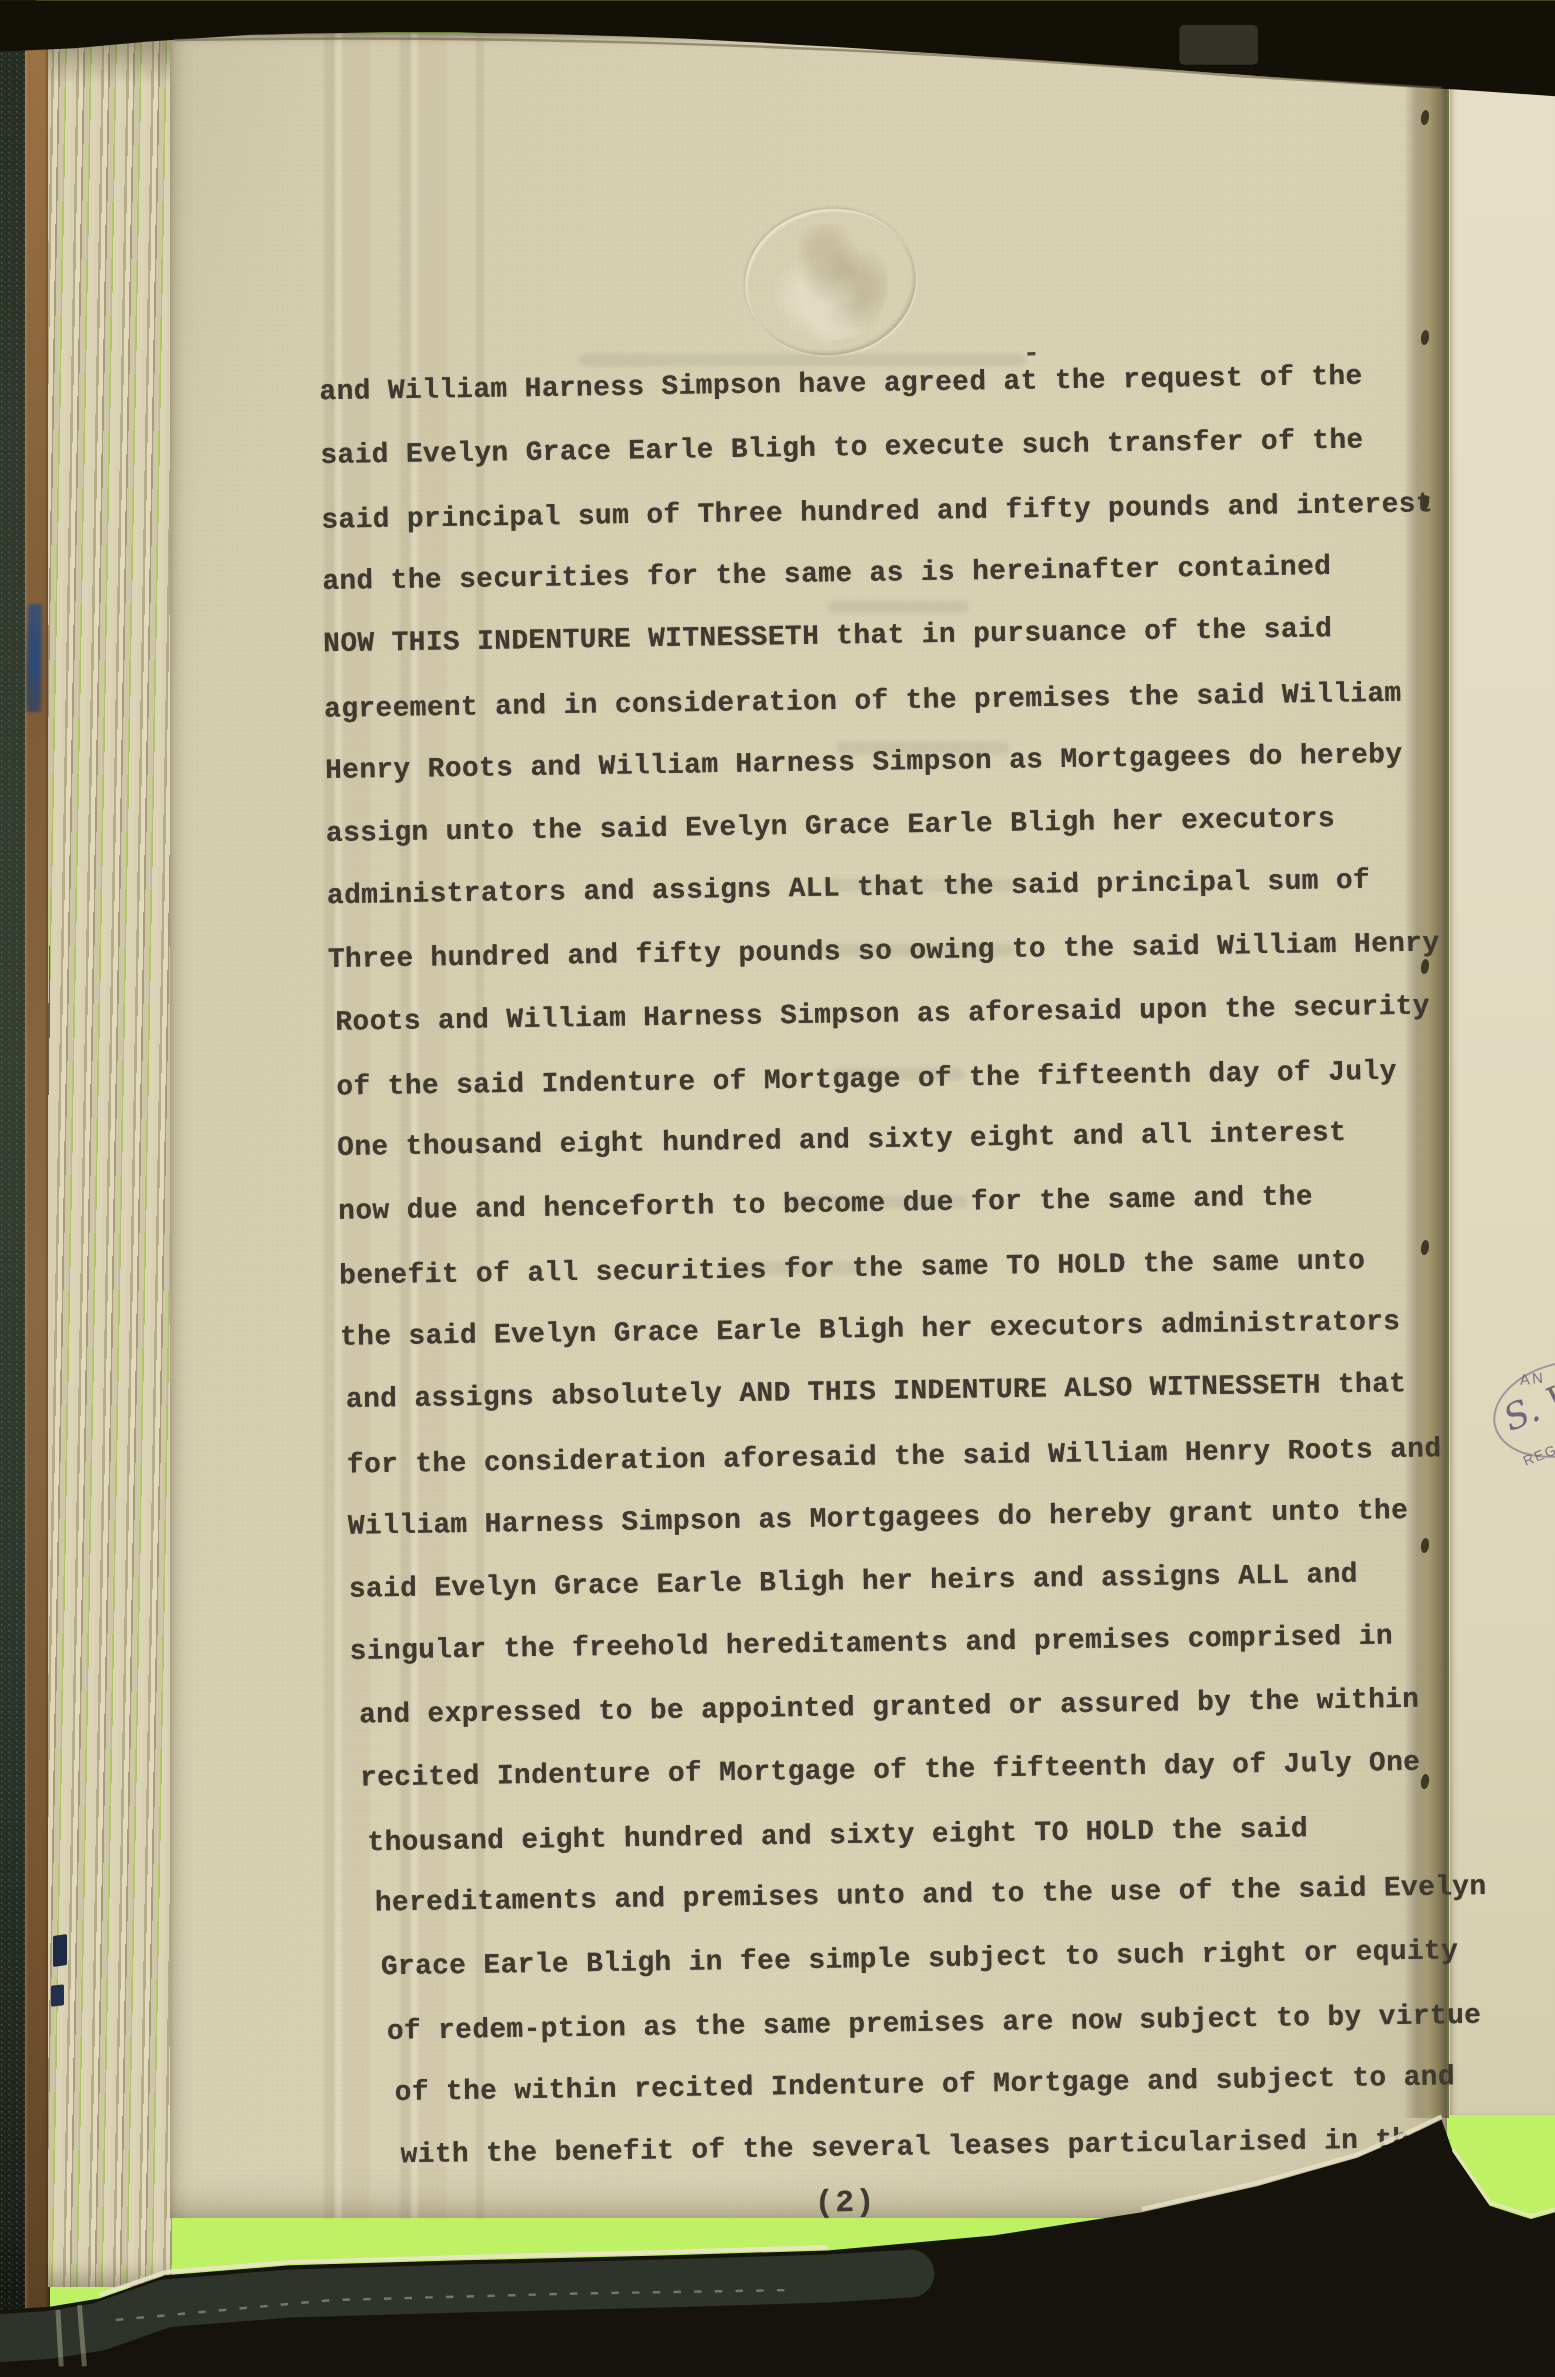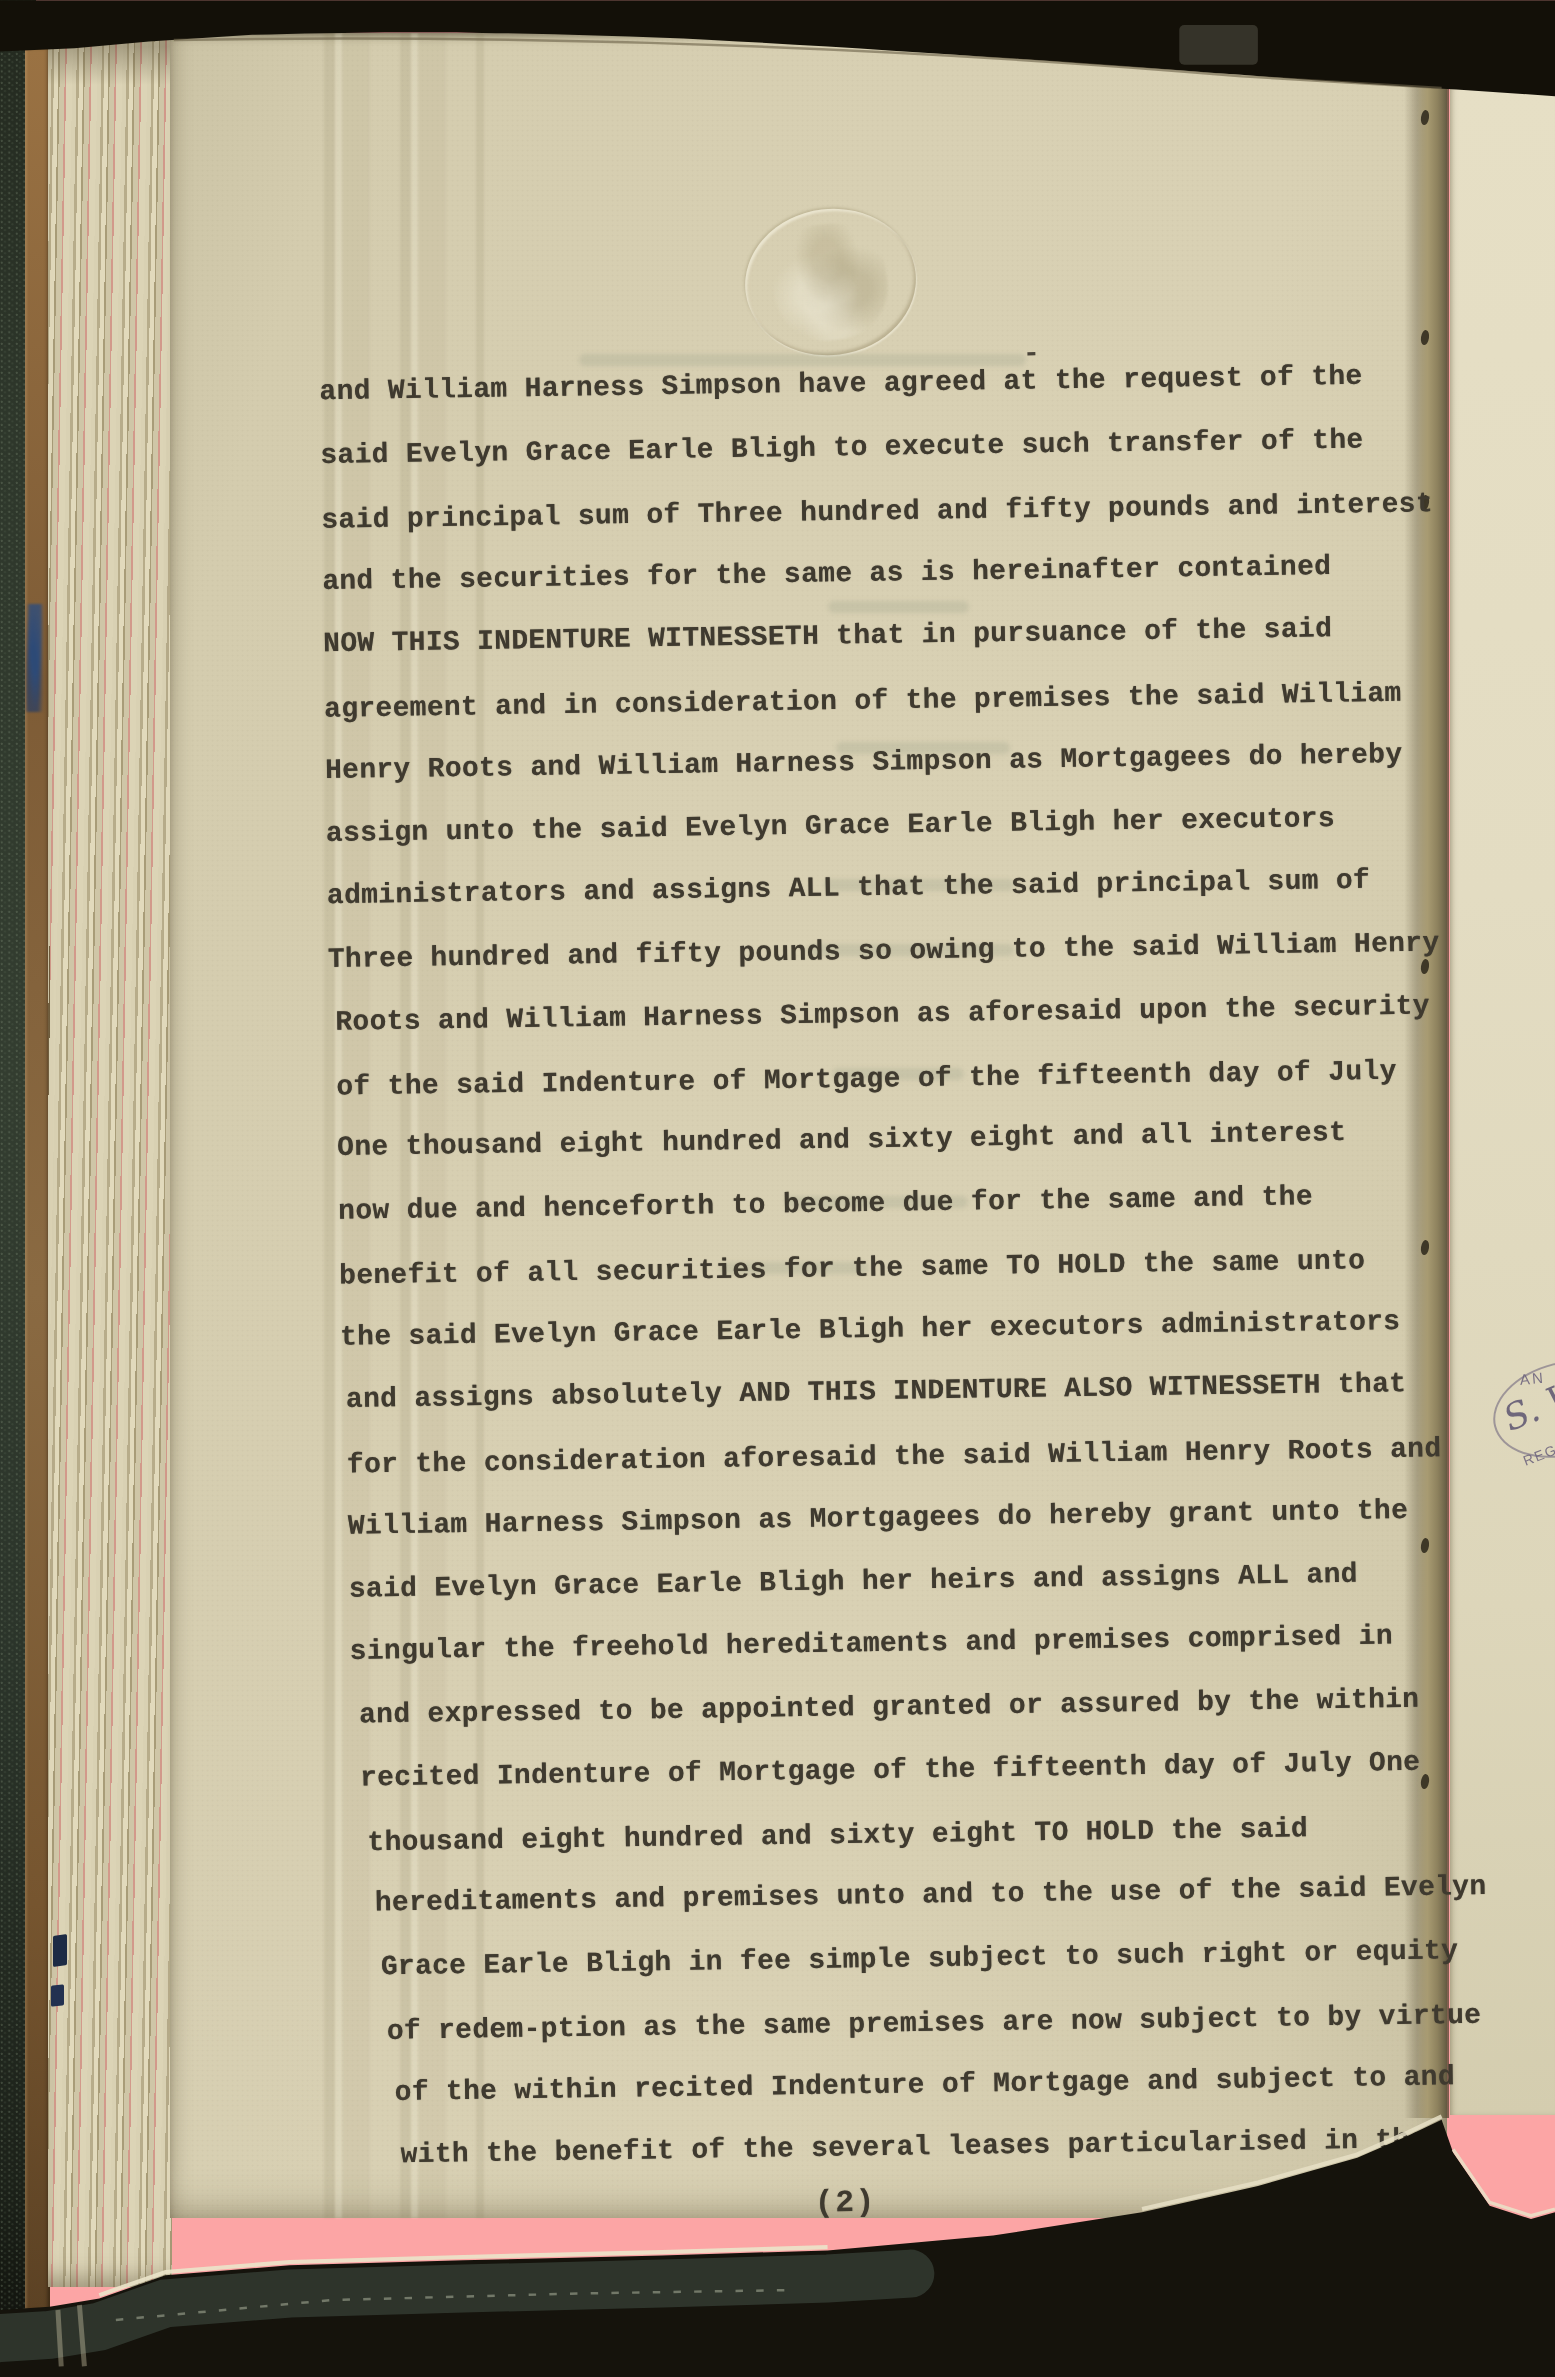--- a/index.html
+++ b/index.html
@@ -1,18 +1,18 @@
 <!DOCTYPE html>
 <html style="font-size:13.2px"><head>
 <meta charset="utf-8">
 <style>
   html,body{margin:0;padding:0;background:#0b0a06;}
   .scene{
     position:relative;width:1555px;height:2377px;overflow:hidden;
-    background:#fca5a5;font-family:"Liberation Mono",monospace;
+    background:#bef264;font-family:"Liberation Mono",monospace;
   }
   
   .cloth-spine{
     position:absolute;left:0;top:0;width:36px;height:100%;
     background:
       radial-gradient(circle at 1.7px 1.7px, rgba(140,155,130,.30) 0.8px, transparent 1.4px),
       radial-gradient(circle at 5px 4.1px, rgba(90,105,85,.25) 0.8px, transparent 1.4px),
       linear-gradient(180deg,#23291f 0%,#2e372b 18%,#333d30 45%,#2b342a 70%,#1c2119 92%,#0e0f0a 100%);
     background-size:7.5px 5.8px,7.5px 5.8px,100% 100%;
   }

